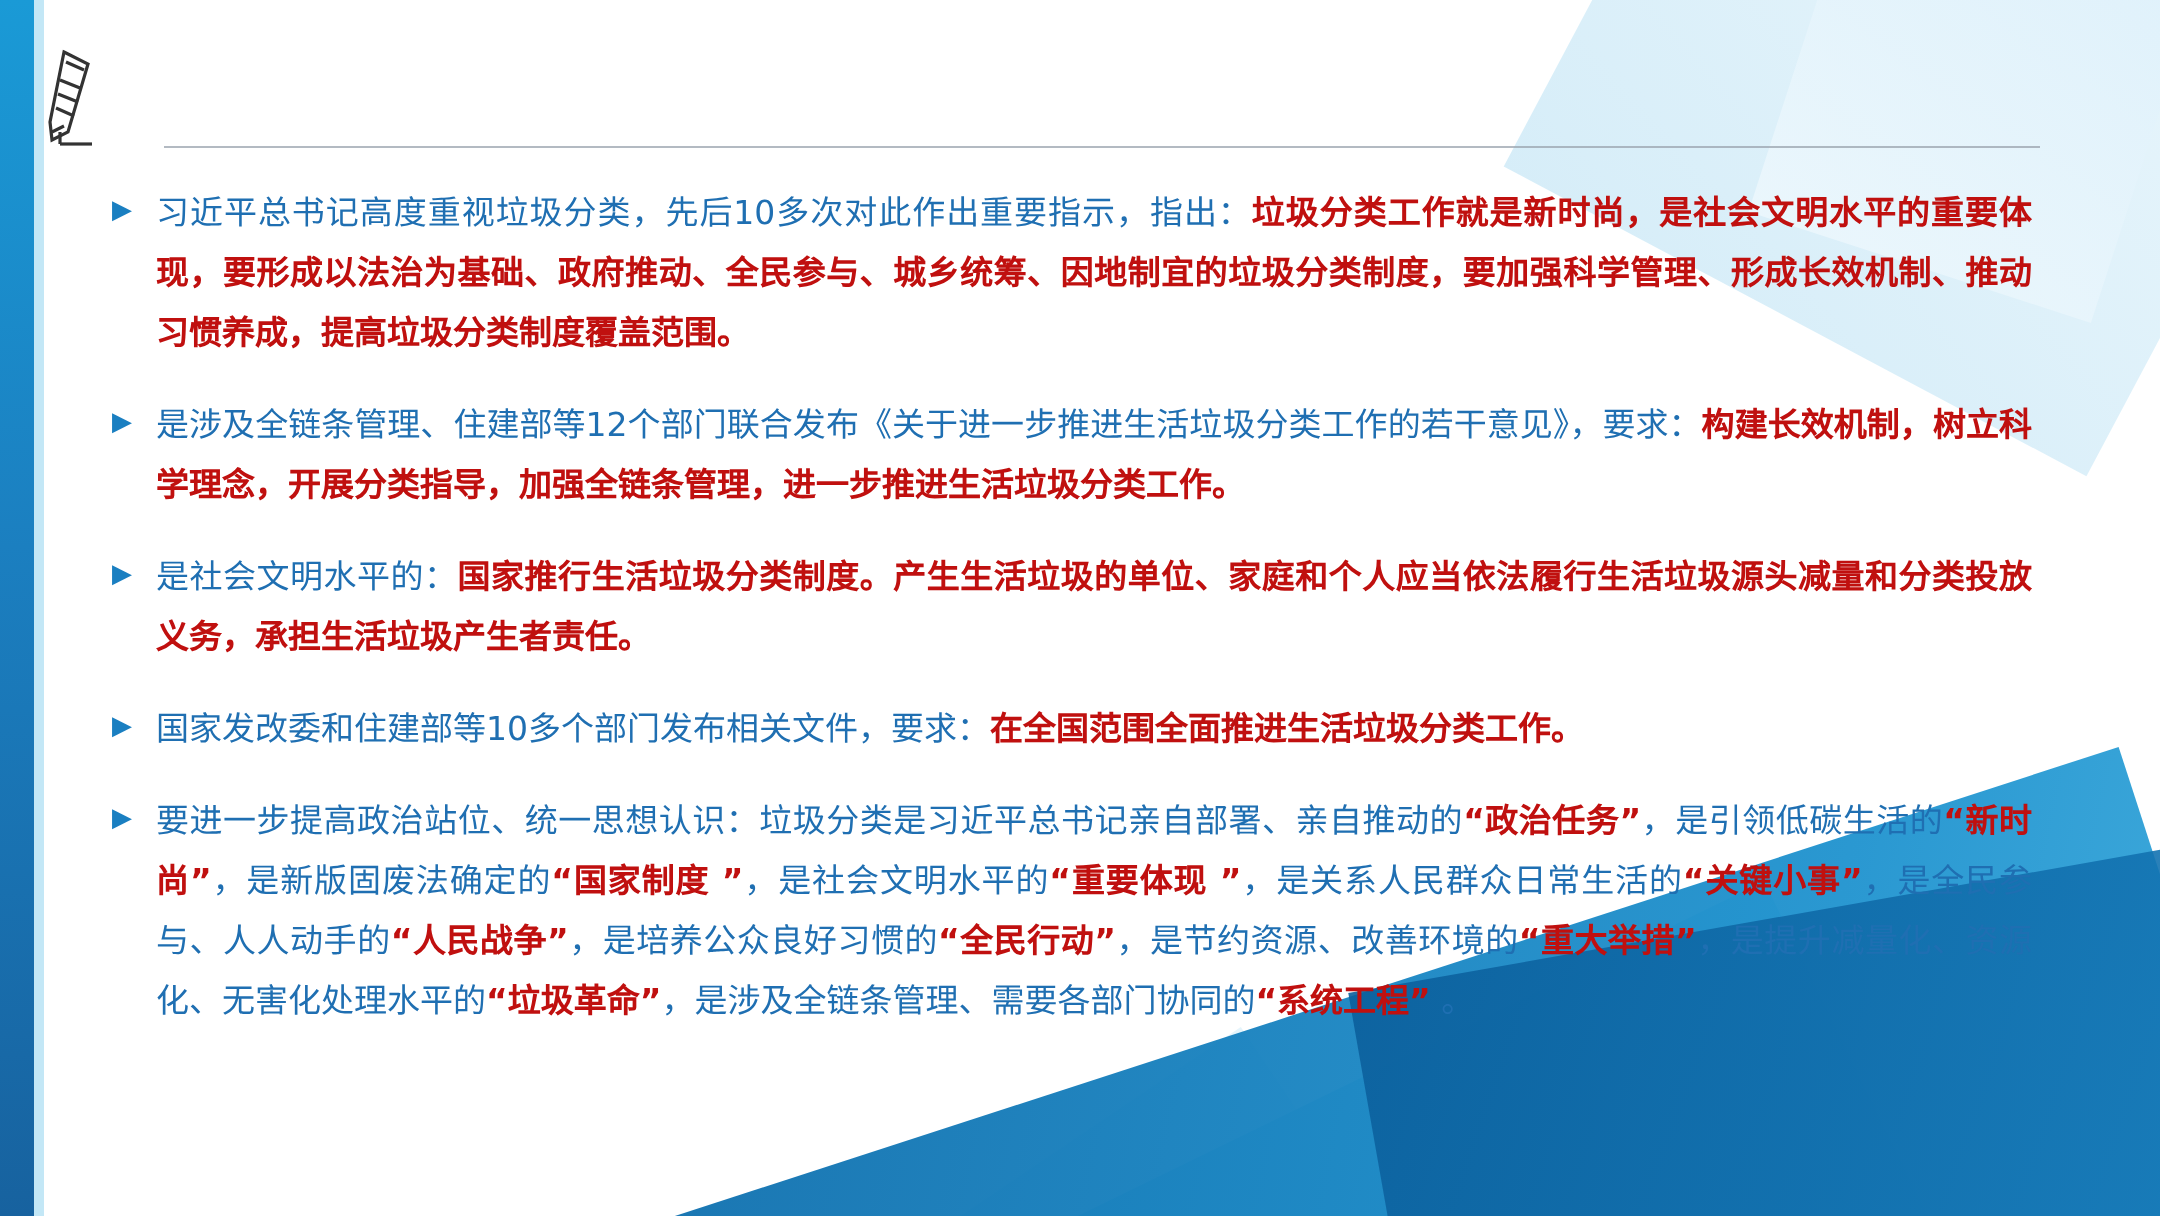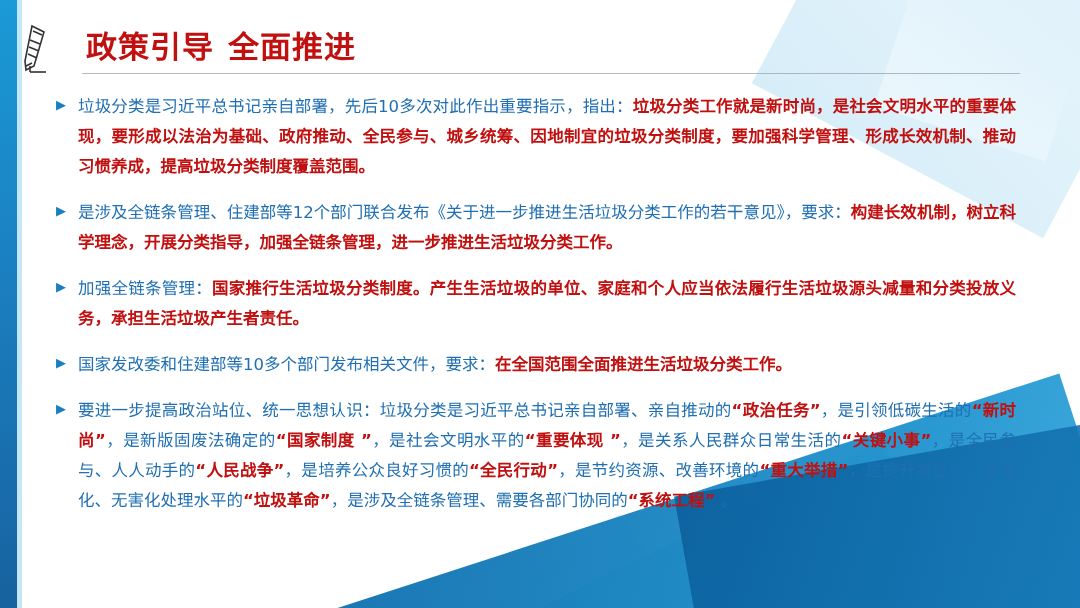--- a/index.html
+++ b/index.html
@@ -173,46 +173,43 @@
         <path d="M10 4 L22 10 L12 44 L4 48 L3 39 Z"></path>
         <path d="M11 9 L20 13"></path>
         <path d="M8 18 L18 22"></path>
         <path d="M7 25 L17 29"></path>
         <path d="M6 32 L15 36"></path>
         <path d="M4 44 L10 41"></path>
         <path d="M8 50 L24 50"></path>
         <path d="M8 50 L8 44"></path>
       </g>
     </svg>
-    <div class="title">
-      <span class="t1">政策引导</span><span class="t2">全面推进</span>
-    </div>
     <div class="title-rule"></div>
   </div>
 
   <div class="content">
 
     <div class="bullet-row p1">
       <div class="bullet-mark">▶</div>
       <div class="bullet-text">
-        <span>垃圾分类是习近平总书记亲自部署，先后10多次对此作出重要指示，指出：</span><span class="em-red">垃圾分类工作就是新时尚，是社会文明水平的重要体现，要形成以法治为基础、政府推动、全民参与、城乡统筹、因地制宜的垃圾分类制度，要加强科学管理、形成长效机制、推动习惯养成，提高垃圾分类制度覆盖范围。</span>
+        <span>习近平总书记高度重视垃圾分类，先后10多次对此作出重要指示，指出：</span><span class="em-red">垃圾分类工作就是新时尚，是社会文明水平的重要体现，要形成以法治为基础、政府推动、全民参与、城乡统筹、因地制宜的垃圾分类制度，要加强科学管理、形成长效机制、推动习惯养成，提高垃圾分类制度覆盖范围。</span>
       </div>
     </div>
 
     <div class="bullet-row p2">
       <div class="bullet-mark">▶</div>
       <div class="bullet-text">
         <span>是涉及全链条管理、住建部等12个部门联合发布《关于进一步推进生活垃圾分类工作的若干意见》，要求：</span><span class="em-red">构建长效机制，树立科学理念，开展分类指导，加强全链条管理，进一步推进生活垃圾分类工作。</span>
       </div>
     </div>
 
     <div class="bullet-row p3">
       <div class="bullet-mark">▶</div>
       <div class="bullet-text">
-        <span>加强全链条管理：</span><span class="em-red">国家推行生活垃圾分类制度。产生生活垃圾的单位、家庭和个人应当依法履行生活垃圾源头减量和分类投放义务，承担生活垃圾产生者责任。</span>
+        <span>是社会文明水平的：</span><span class="em-red">国家推行生活垃圾分类制度。产生生活垃圾的单位、家庭和个人应当依法履行生活垃圾源头减量和分类投放义务，承担生活垃圾产生者责任。</span>
       </div>
     </div>
 
     <div class="bullet-row p4">
       <div class="bullet-mark">▶</div>
       <div class="bullet-text">
         <span>国家发改委和住建部等10多个部门发布相关文件，要求：</span><span class="em-red">在全国范围全面推进生活垃圾分类工作。</span>
       </div>
     </div>
 

